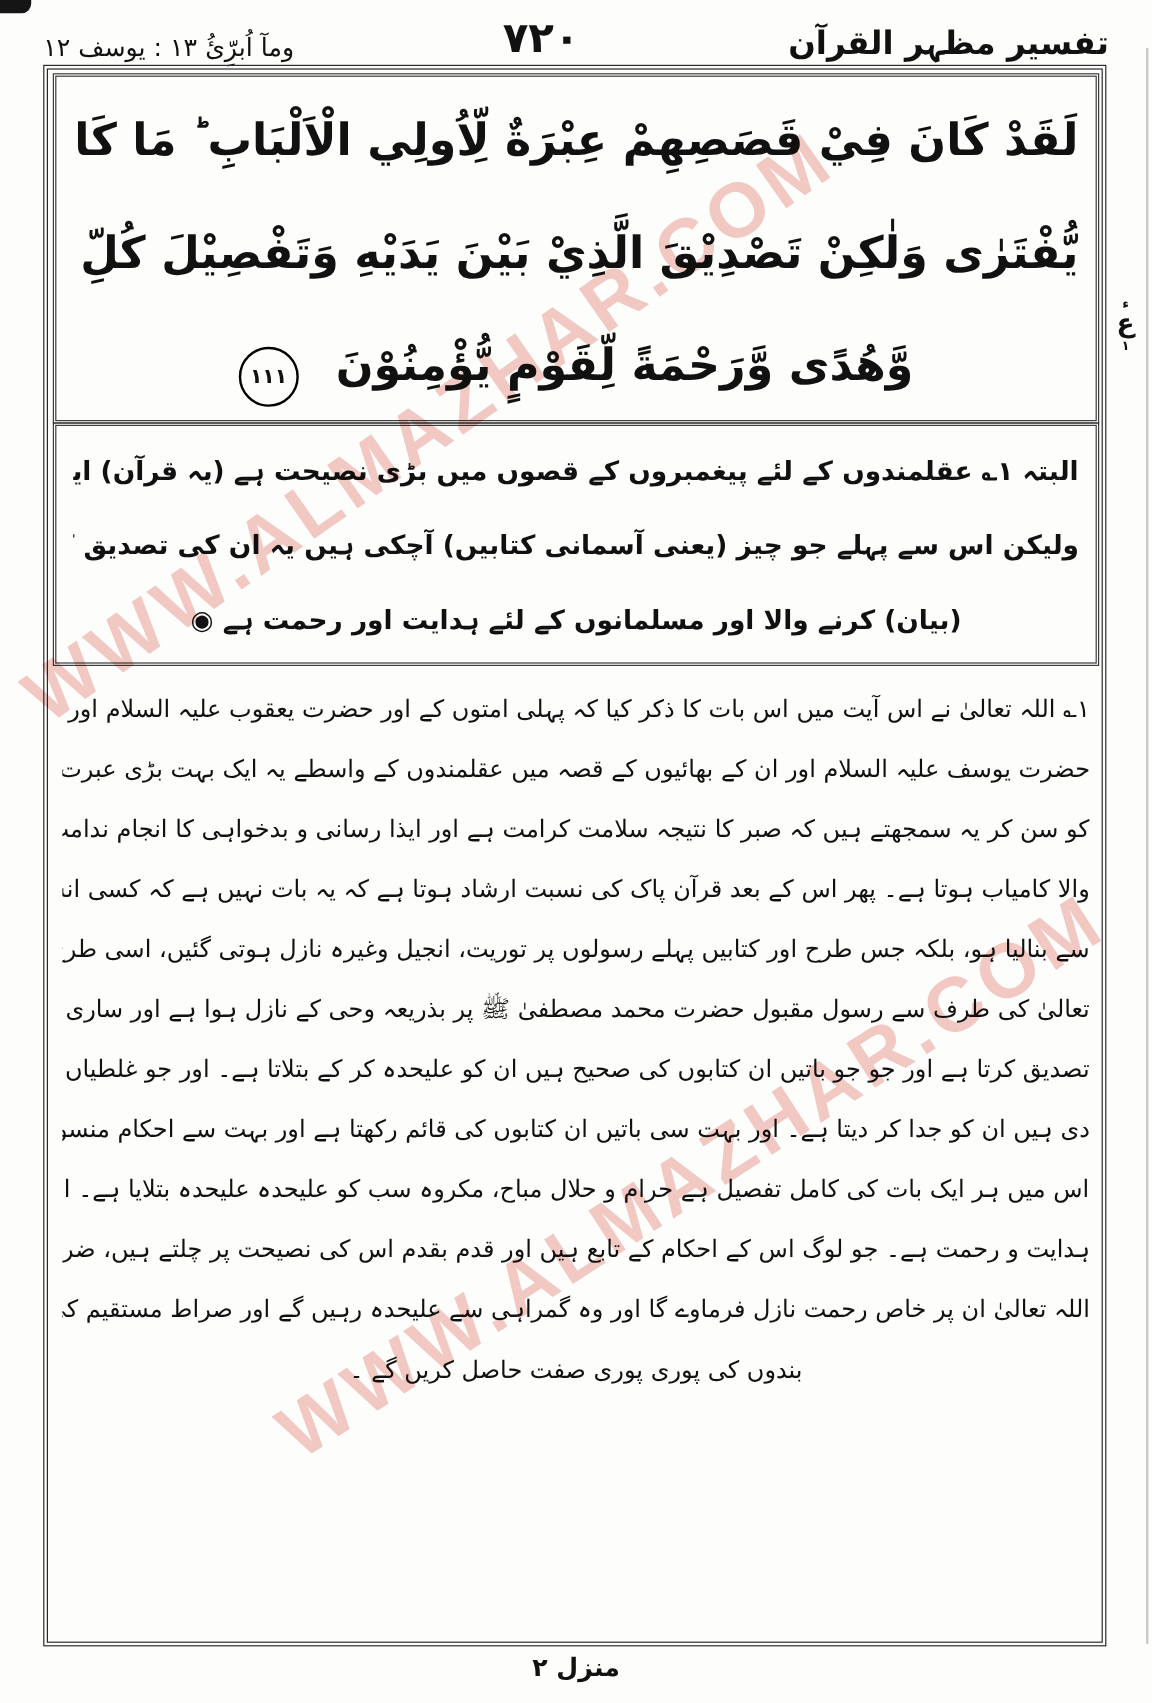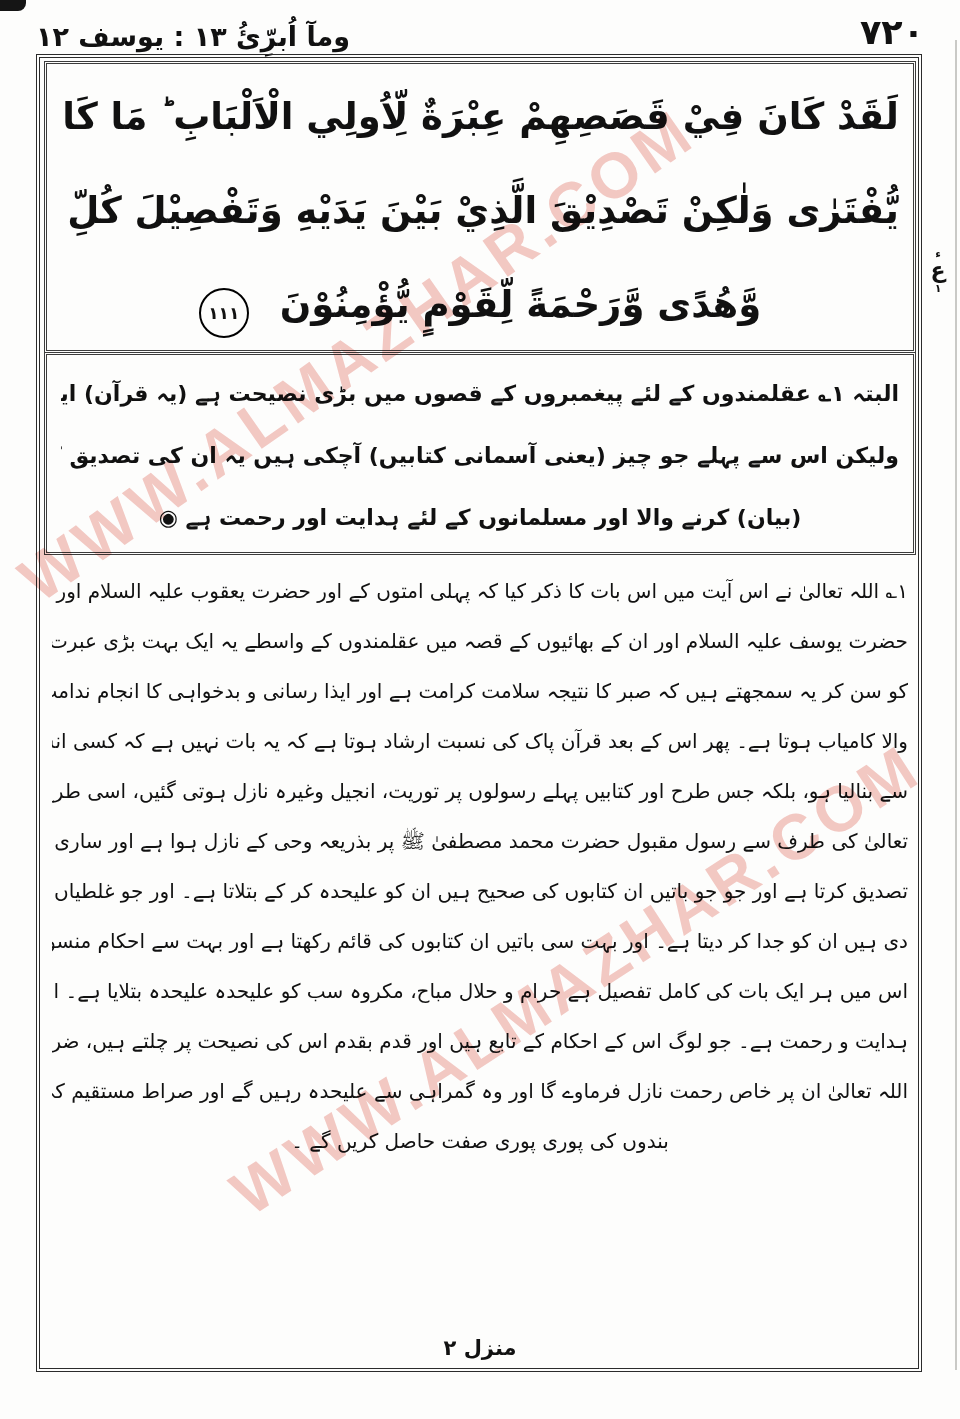--- a/index.html
+++ b/index.html
@@ -9,21 +9,21 @@
     font-family:"DejaVu Sans", sans-serif;
   }
   .scan-sliver{position:absolute;left:0;top:0;width:26px;height:11px;background:#151515;border-radius:0 0 8px 0;}
   .scan-edge-right{position:absolute;right:3px;top:40px;width:2px;height:1330px;background:#c9c9c6;}
 
   
   .header{position:absolute;top:6px;left:36px;right:36px;height:46px;
     display:flex;align-items:flex-end;justify-content:space-between;direction:rtl;}
   .header .title{font-size:27px;font-weight:bold;}
   .header .pageno{font-size:35px;font-weight:bold;letter-spacing:2px;}
-  .header .ref{font-size:27px;font-weight:bold;}
+  .header .ref{font-size:21px;font-weight:normal;}
 
   
   .page-box{position:absolute;left:36px;top:54px;width:886px;height:1318px;
     border:4px double #2b2b2b;box-sizing:border-box;background:transparent;}
 
   
   .verse-box{position:absolute;left:44px;top:61px;width:872px;height:292px;
     border:3px double #3c3c3c;box-sizing:border-box;direction:rtl;padding:6px 14px 0 14px;}
   .verse-line{height:94px;line-height:94px;font-size:37px;font-weight:bold;
     white-space:nowrap;overflow:hidden;text-align:justify;text-align-last:justify;}
@@ -46,37 +46,38 @@
     white-space:nowrap;overflow:hidden;text-align:justify;text-align-last:justify;}
   .c-line.center{text-align-last:center;}
 
   
   .margin-mark{position:absolute;right:10px;top:248px;width:24px;
     display:flex;flex-direction:column;align-items:center;direction:rtl;line-height:1;}
   .margin-mark .sm{font-size:11px;font-weight:bold;}
   .margin-mark .ain{font-size:22px;font-weight:bold;margin:1px 0;}
 
   
-  .footer{position:absolute;left:0;top:1336px;width:100%;text-align:center;
+  .footer{position:absolute;left:0;top:1378px;width:100%;text-align:center;
     font-size:21px;font-weight:bold;direction:rtl;}
 
   
   .wm{position:absolute;font-weight:bold;letter-spacing:5px;white-space:nowrap;
     font-size:64px;opacity:.5;mix-blend-mode:multiply;pointer-events:none;z-index:9;
     font-family:"Liberation Sans", sans-serif;}
   .wm1{left:6px;top:556px;transform:rotate(-35deg);transform-origin:0 0;}
   .wm2{left:218px;top:1168px;transform:rotate(-33deg);transform-origin:0 0;}
 </style>
 </head>
 <body>
 
 <div class="scan-sliver"></div>
 <div class="scan-edge-right"></div>
 
 <div class="header">
+  <span class="title">تفسیر مظہر القرآن</span>
   <span class="pageno">۷۲۰</span>
   <span class="ref">ومآ اُبرِّئُ ۱۳ : یوسف ۱۲</span>
 </div>
 
 <div class="page-box"></div>
 
 <div class="verse-box">
   <div class="verse-line">لَقَدْ كَانَ فِيْ قَصَصِهِمْ عِبْرَةٌ لِّاُولِي الْاَلْبَابِ ؕ مَا كَانَ حَدِيْثًا</div>
   <div class="verse-line">يُّفْتَرٰى وَلٰكِنْ تَصْدِيْقَ الَّذِيْ بَيْنَ يَدَيْهِ وَتَفْصِيْلَ كُلِّ شَيْءٍ</div>
   <div class="verse-line center">

